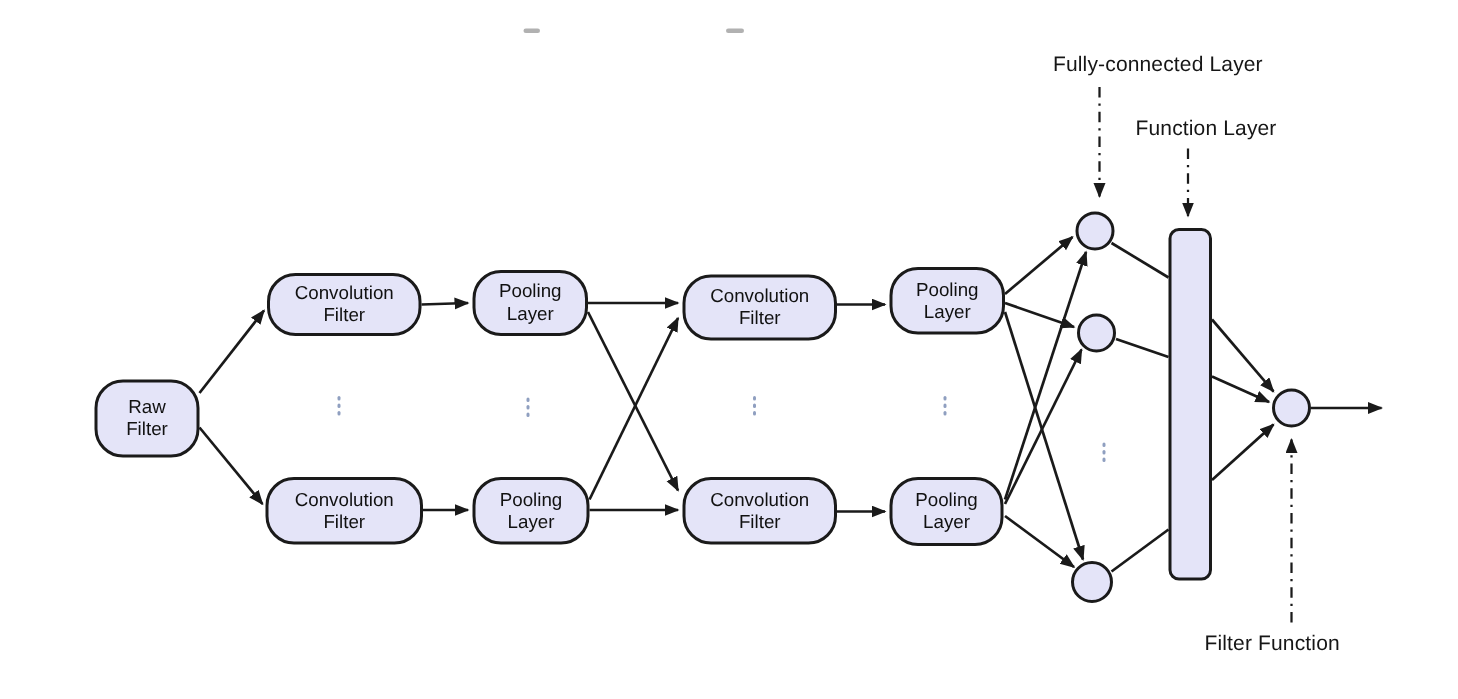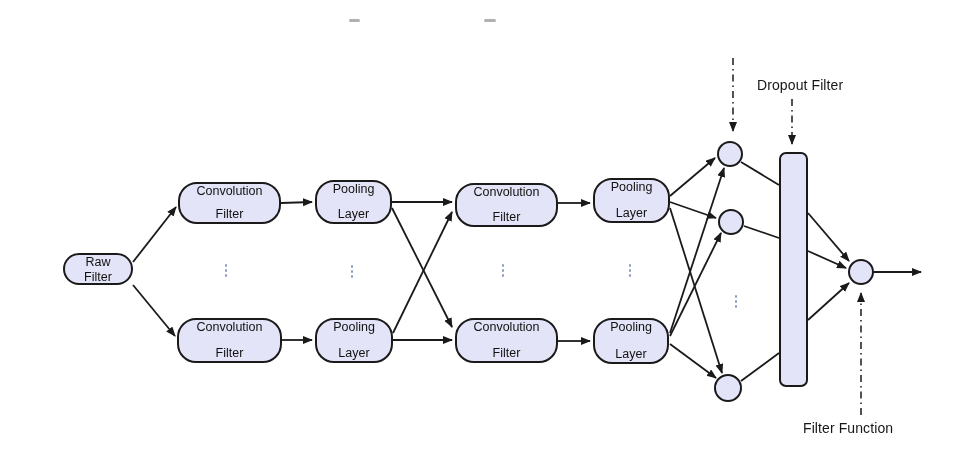--- a/index.html
+++ b/index.html
@@ -12,21 +12,21 @@
     overflow:hidden;
   }
   #edge-layer { position:absolute; left:0; top:0; }
   #node-layer { position:absolute; left:0; top:0; width:100%; height:100%; pointer-events:none; }
   .nodebox {
     position:absolute;
     background:var(--fill,#e4e4f8);
     border:2px solid var(--border,#1a1a1a);
     border-radius:19px;
     display:flex; flex-direction:column;
-    align-items:center; justify-content:space-between;
+    align-items:center; justify-content:center;
     font-size:12.5px; line-height:1.18;
     color:var(--text,#111); text-align:center;
   }
   .circle {
     position:absolute;
     background:var(--fill,#e4e4f8);
     border:2px solid var(--border,#1a1a1a);
     border-radius:50%;
   }
   .bigrect {
@@ -86,21 +86,21 @@
       <line x1="741" y1="381" x2="779" y2="353" stroke="#1a1a1a" stroke-width="1.8"></line>
       <line x1="808" y1="213" x2="849" y2="261" stroke="#1a1a1a" stroke-width="1.8" marker-end="url(#ah)"></line>
       <line x1="808" y1="251" x2="846" y2="268" stroke="#1a1a1a" stroke-width="1.8" marker-end="url(#ah)"></line>
       <line x1="808" y1="320" x2="849" y2="283" stroke="#1a1a1a" stroke-width="1.8" marker-end="url(#ah)"></line>
       <line x1="874" y1="272" x2="921" y2="272" stroke="#1a1a1a" stroke-width="1.8" marker-end="url(#ah)"></line>
       <line x1="733" y1="58" x2="733" y2="131" stroke="#1a1a1a" stroke-width="1.5" stroke-dasharray="7 4 1.5 4" marker-end="url(#ah)"></line>
       <line x1="792" y1="99" x2="792" y2="144" stroke="#1a1a1a" stroke-width="1.5" stroke-dasharray="7 4 1.5 4" marker-end="url(#ah)"></line>
       <line x1="861" y1="415" x2="861" y2="293" stroke="#1a1a1a" stroke-width="1.5" stroke-dasharray="7 4 1.5 4" marker-end="url(#ah)"></line>
     </svg>
   <div id="node-layer">
-      <div class="nodebox" style="left: 63px; top: 253px; width: 70px; height: 32px;">
+      <div class="nodebox" style="left: 63px; top: 253px; width: 70px; height: 52px;">
         <div>Raw</div>
         <div>Filter</div>
       </div>
       <div class="nodebox" style="left: 178px; top: 182px; width: 103px; height: 42px;">
         <div>Convolution</div>
         <div>Filter</div>
       </div>
       <div class="nodebox" style="left: 177px; top: 318px; width: 105px; height: 45px;">
         <div>Convolution</div>
         <div>Filter</div>
@@ -155,15 +155,16 @@
         <i></i>
       </div>
       <div class="vdots" style="left: 735px; top: 295px;">
         <i></i>
         <i></i>
         <i></i>
       </div>
       <div class="artifact" style="left: 349px; top: 19px; width: 11px; height: 3px;"></div>
       <div class="artifact" style="left: 484px; top: 19px; width: 12px; height: 3px;"></div>
     </div>
-  <div class="ann" id="ann-drop">Dropout Filter</div>
+  <div class="ann" id="ann-fc">Fully-connected Layer</div>
+  <div class="ann" id="ann-drop">Function Layer</div>
   <div class="ann" id="ann-soft">Filter Function</div>
 </div>
 
 </body></html>

